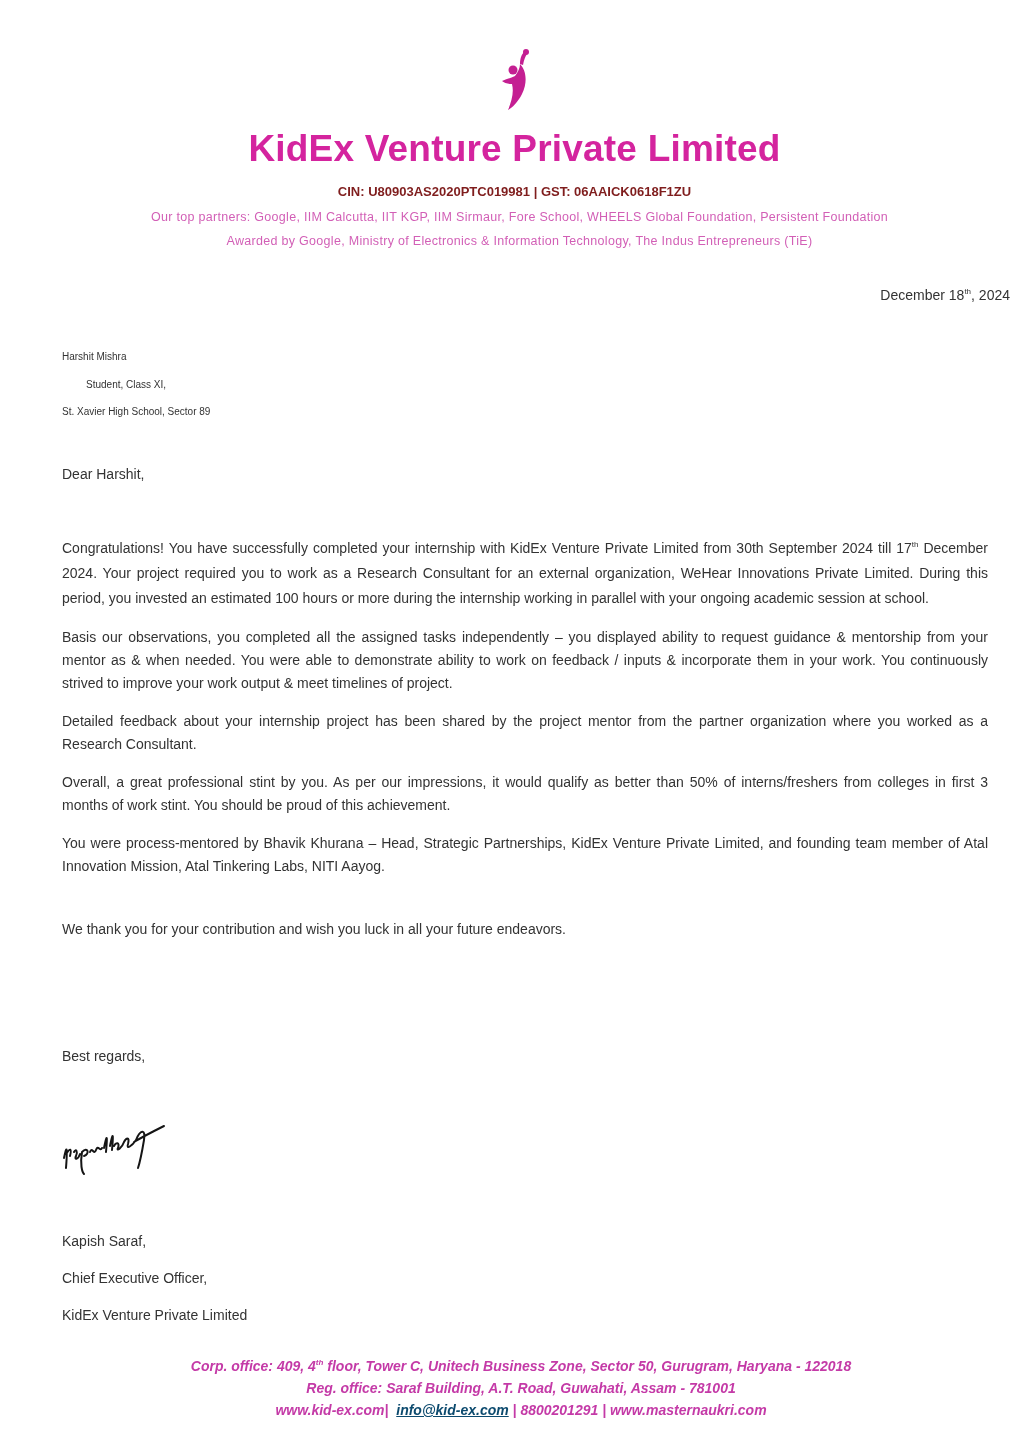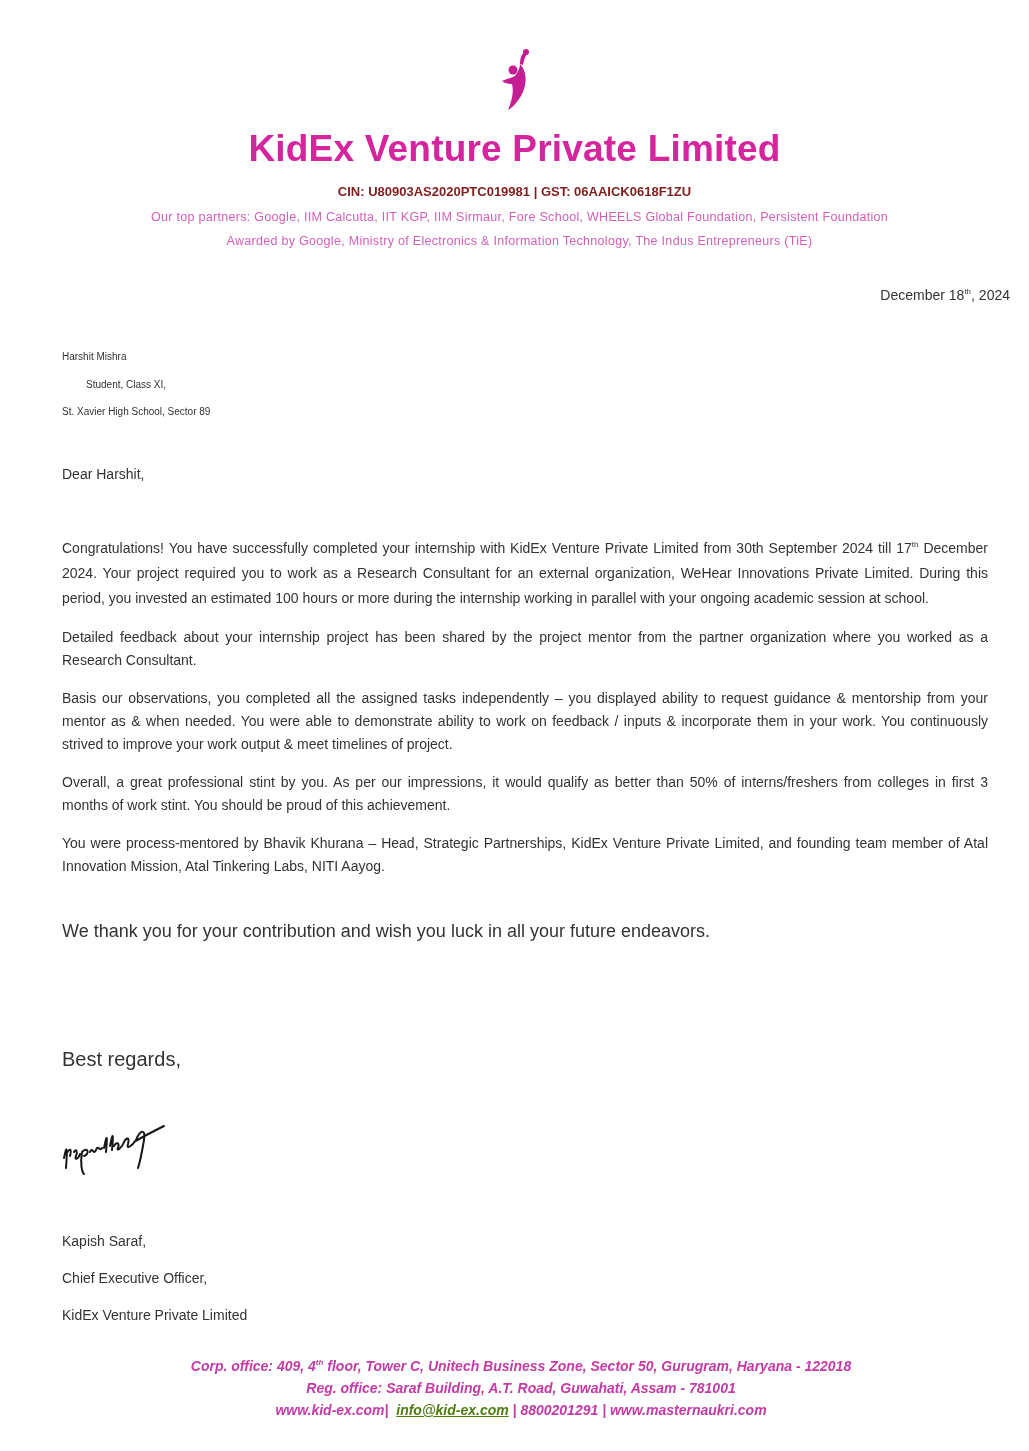--- a/index.html
+++ b/index.html
@@ -34,37 +34,37 @@
   .addr2 { top: 379px; margin-left: 24px; }
   .addr3 { top: 406px; }
   .greeting { position: absolute; left: 62px; top: 466px; font-size: 14px; color: #333; }
 
   .body-text { position: absolute; left: 62px; width: 926px; top: 517px; }
   .p {
     font-size: 14px; line-height: 25px; text-align: justify; margin: 15px 0 11px 0; color: #333;
   }
   .p.tight { line-height: 23px; }
 
-  .thanks { position: absolute; left: 62px; top: 921px; font-size: 18px; color: #333; }
-  .regards { position: absolute; left: 62px; top: 1048px; font-size: 20px; color: #333; }
+  .thanks { position: absolute; left: 62px; top: 921px; font-size: 14px; color: #333; }
+  .regards { position: absolute; left: 62px; top: 1048px; font-size: 14px; color: #333; }
   .signature { position: absolute; left: 60px; top: 1118px; width: 110px; height: 62px; }
 
   .sig-line { position: absolute; left: 62px; font-size: 14px; color: #333; }
   .sig1 { top: 1233px; }
   .sig2 { top: 1270px; }
   .sig3 { top: 1307px; }
 
   .footer {
     position: absolute; left: 0; width: 1042px; text-align: center;
     font-size: 14px; font-style: italic; font-weight: bold; color: #c43aa7;
   }
   .f1 { top: 1358px; }
   .f2 { top: 1380px; }
   .f3 { top: 1402px; }
-  .footer a { color: #4d7c0f; text-decoration: underline; }
+  .footer a { color: #0c4a6e; text-decoration: underline; }
 </style>
 </head>
 <body>
 
 <div class="page">
 
   <svg class="logo" viewBox="0 0 42 64">
     <path d="M22 16 C28 22, 30 34, 24 46 C20 54, 14 60, 10 62 C14 52, 16 44, 14 36 C10 36, 6 35, 4 33 C9 31, 13 30, 17 28 C20 24, 22 20, 22 16 Z" fill="#c41f92"></path>
     <circle cx="15" cy="22" r="4.5" fill="#c41f92"></circle>
     <path d="M22 16 C22 10, 24 6, 26 4 L29 6 C27 9, 26 12, 25 17 Z" fill="#c41f92"></path>
@@ -79,22 +79,22 @@
   <div class="date"><span>December 18</span><sup>th</sup><span>, 2024</span></div>
 
   <div class="addr addr1">Harshit Mishra</div>
   <div class="addr addr2">Student, Class XI,</div>
   <div class="addr addr3">St. Xavier High School, Sector 89</div>
 
   <div class="greeting">Dear Harshit,</div>
 
   <div class="body-text">
     <p class="p"><span>Congratulations! You have successfully completed your internship with KidEx Venture Private Limited from 30th September 2024 till 17</span><sup>th</sup><span> December 2024. Your project required you to work as a Research Consultant for an external organization, WeHear Innovations Private Limited. During this period, you invested an estimated 100 hours or more during the internship working in parallel with your ongoing academic session at school.</span></p>
+    <p class="p tight">Basis our observations, you completed all the assigned tasks independently – you displayed ability to request guidance &amp; mentorship from your mentor as &amp; when needed. You were able to demonstrate ability to work on feedback / inputs &amp; incorporate them in your work. You continuously strived to improve your work output &amp; meet timelines of project.</p>
     <p class="p tight">Detailed feedback about your internship project has been shared by the project mentor from the partner organization where you worked as a Research Consultant.</p>
-    <p class="p tight">Basis our observations, you completed all the assigned tasks independently – you displayed ability to request guidance &amp; mentorship from your mentor as &amp; when needed. You were able to demonstrate ability to work on feedback / inputs &amp; incorporate them in your work. You continuously strived to improve your work output &amp; meet timelines of project.</p>
     <p class="p tight">Overall, a great professional stint by you. As per our impressions, it would qualify as better than 50% of interns/freshers from colleges in first 3 months of work stint. You should be proud of this achievement.</p>
     <p class="p tight">You were process-mentored by Bhavik Khurana – Head, Strategic Partnerships, KidEx Venture Private Limited, and founding team member of Atal Innovation Mission, Atal Tinkering Labs, NITI Aayog.</p>
   </div>
 
   <div class="thanks">We thank you for your contribution and wish you luck in all your future endeavors.</div>
   <div class="regards">Best regards,</div>
 
   <svg class="signature" viewBox="0 0 110 62">
     <path d="M4 40 C6 30, 8 24, 6 50 M6 36 C10 30, 12 30, 10 38 M14 34 C16 30, 18 34, 16 38 C14 42, 18 42, 20 36 M22 34 C20 46, 22 54, 24 56 M22 34 C28 28, 30 36, 24 38 M30 34 C32 28, 34 38, 36 32 C38 26, 40 34, 42 30 M44 30 C46 20, 48 12, 46 34 M50 28 C52 18, 54 10, 52 32 M54 28 C56 24, 60 24, 58 30 C56 34, 62 30, 64 24 M64 24 C66 20, 70 18, 68 26 C66 32, 72 28, 76 22 M76 22 C80 12, 86 10, 84 22 C82 34, 80 44, 78 50 M74 24 C84 18, 96 12, 104 8" fill="none" stroke="#151515" stroke-width="2" stroke-linecap="round"></path>
   </svg>

